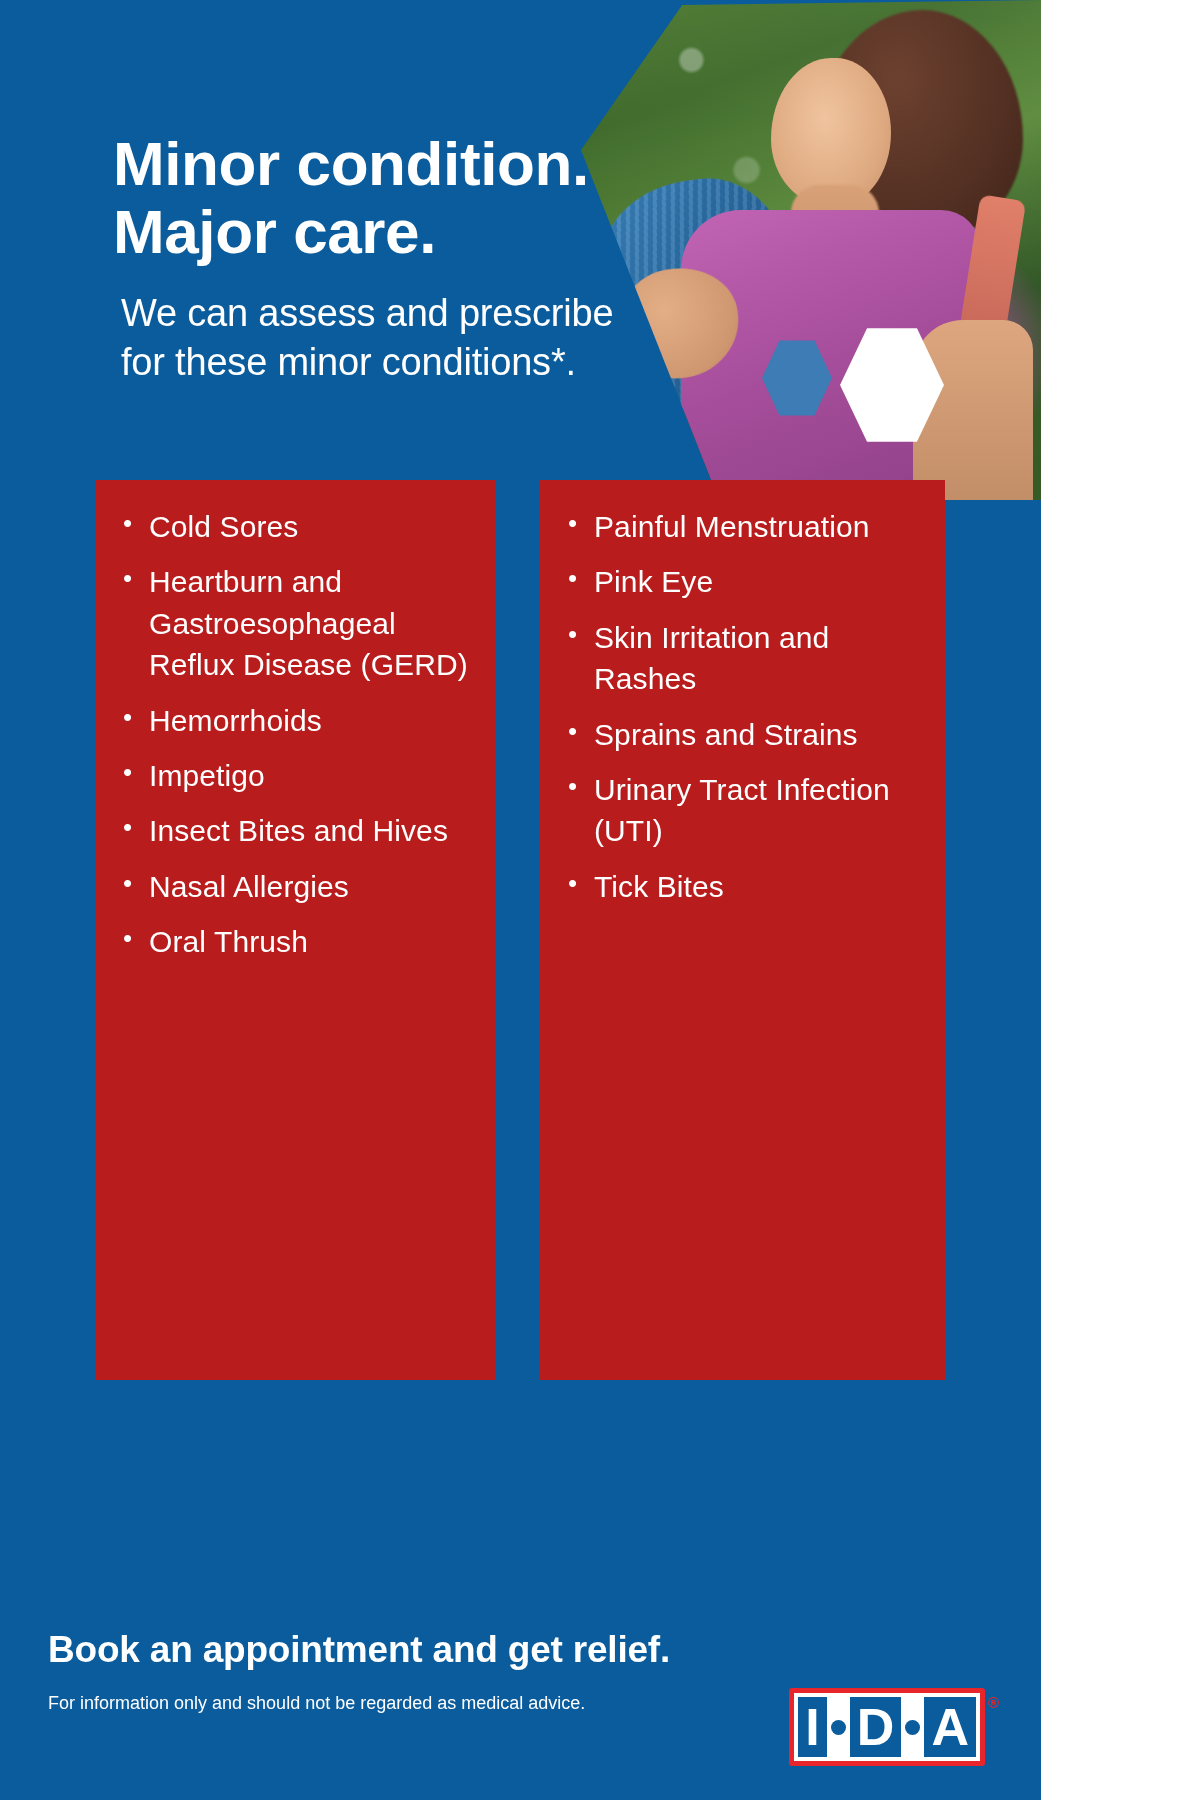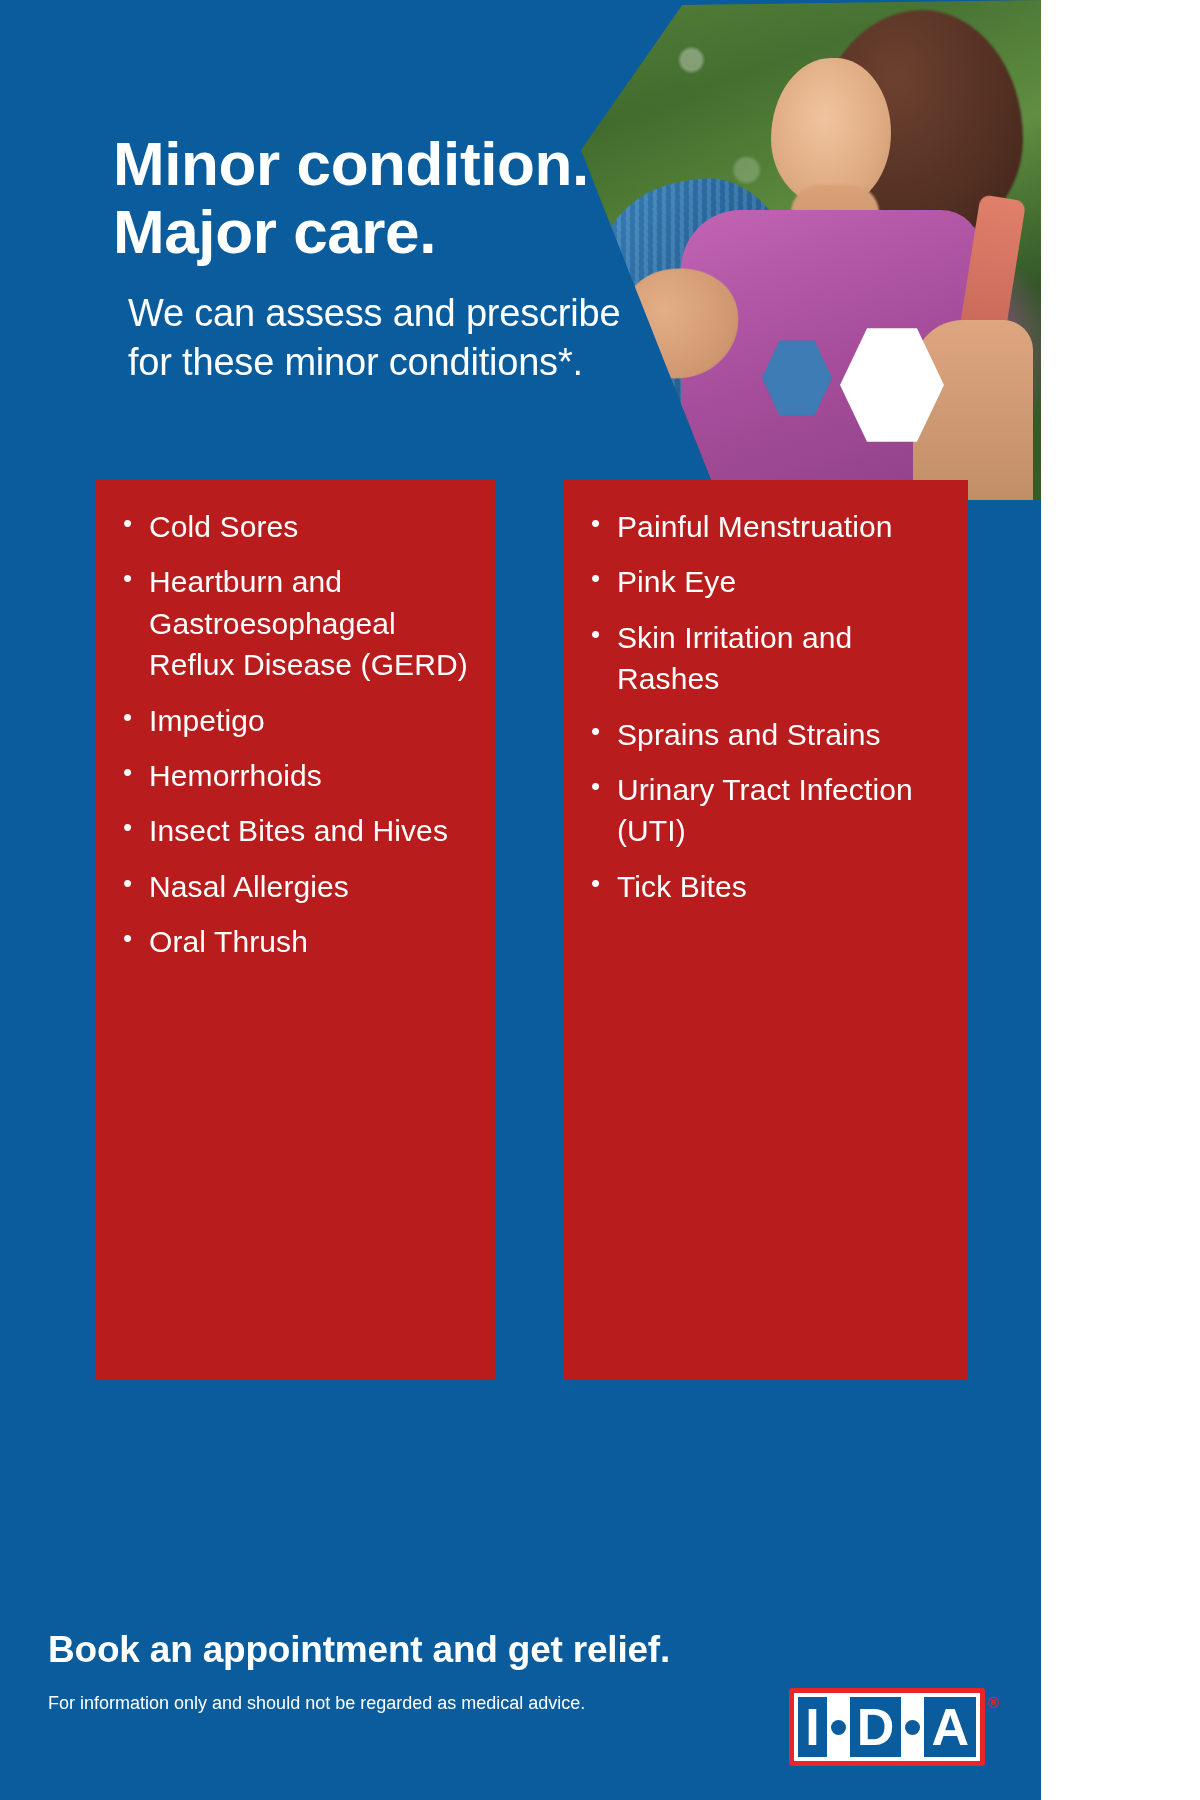--- a/index.html
+++ b/index.html
@@ -178,21 +178,21 @@
   .headline {
     margin: 0;
     color: #ffffff;
     font-size: 62px;
     line-height: 1.09;
     font-weight: 700;
     letter-spacing: -0.4px;
     white-space: pre-line;
   }
   .subhead {
-    margin: 24px 0 0 15px;
+    margin: 24px 0 0 8px;
     color: #ffffff;
     font-size: 38px;
     line-height: 1.28;
     font-weight: 400;
     letter-spacing: -0.2px;
     white-space: pre-line;
   }
 
   
   .panels {
@@ -202,21 +202,21 @@
     width: 1010px;
     height: 900px;
     display: flex;
     gap: 45px;
   }
   .panel {
     background: #b91c1c;
     padding: 26px 22px 20px 22px;
   }
   .panel-left { width: 400px; }
-  .panel-right { width: 405px; margin-left: 23px; }
+  .panel-right { width: 405px; }
 
   .cond-list {
     list-style: none;
     margin: 0;
     padding: 0;
   }
   .cond-item {
     position: relative;
     color: #ffffff;
     font-size: 30px;
@@ -332,22 +332,22 @@
     <p class="subhead">We can assess and prescribe
 for these minor conditions*.</p>
   </div>
 
   <div class="panels">
 
     <div class="panel panel-left">
       <ul class="cond-list">
         <li class="cond-item">Cold Sores</li>
         <li class="cond-item">Heartburn and Gastroesophageal Reflux Disease (GERD)</li>
+        <li class="cond-item">Hemorrhoids</li>
         <li class="cond-item">Impetigo</li>
-        <li class="cond-item">Hemorrhoids</li>
         <li class="cond-item">Insect Bites and Hives</li>
         <li class="cond-item">Nasal Allergies</li>
         <li class="cond-item">Oral Thrush</li>
       </ul>
     </div>
 
     <div class="panel panel-right">
       <ul class="cond-list">
         <li class="cond-item">Painful Menstruation</li>
         <li class="cond-item">Pink Eye</li>

